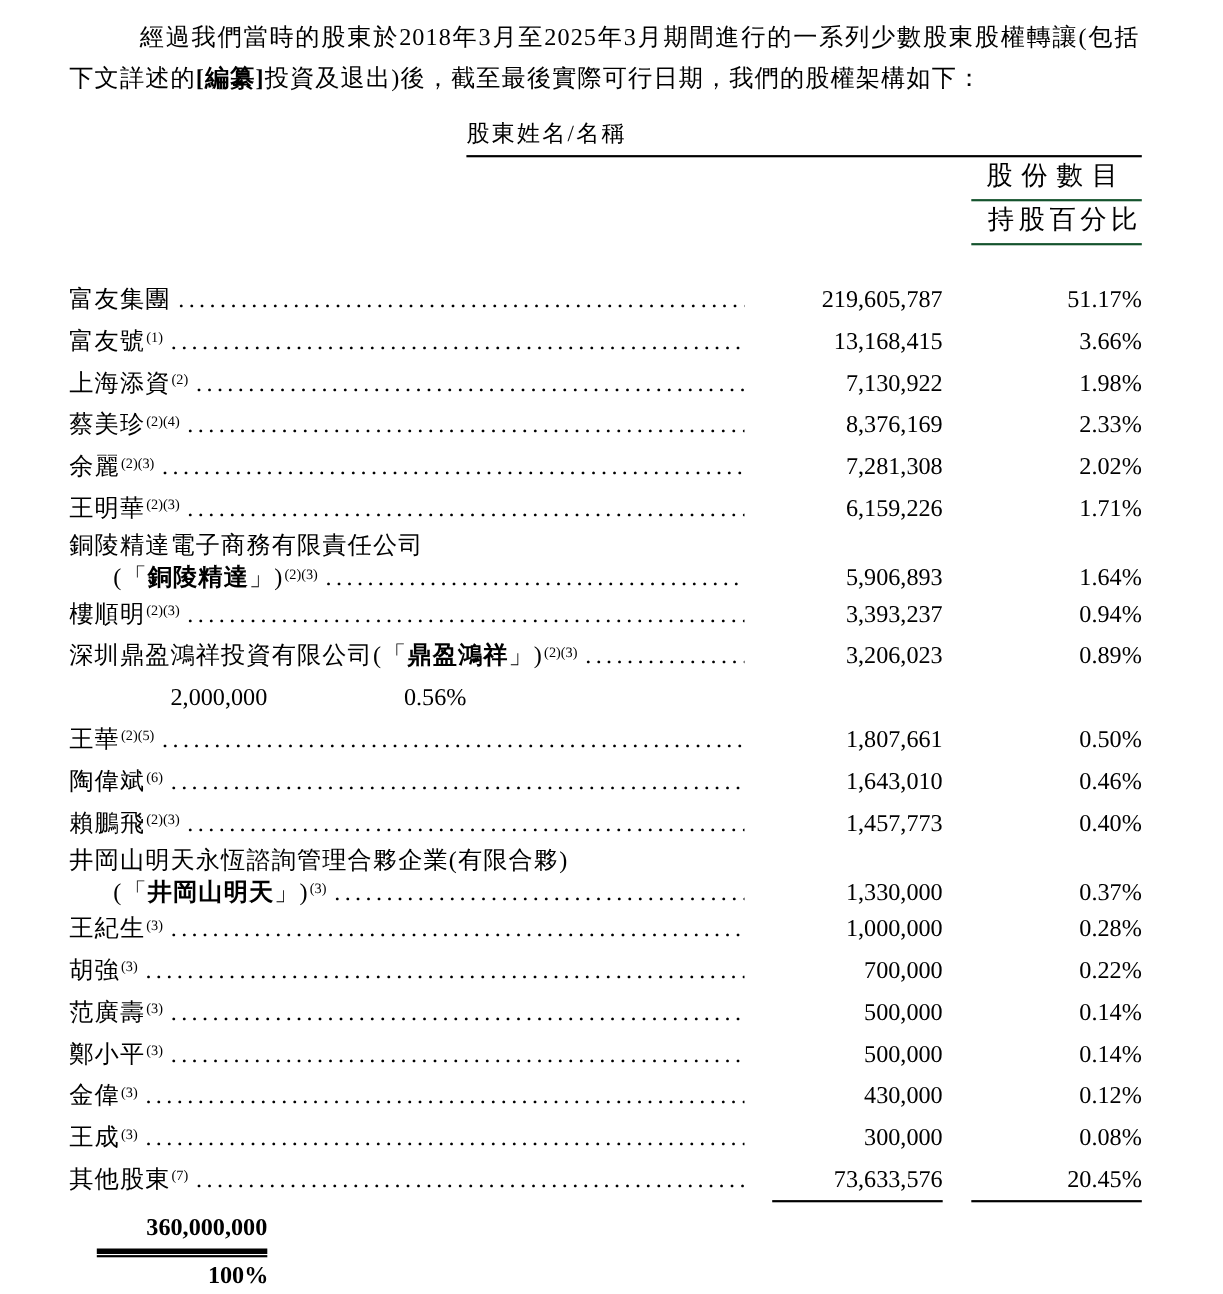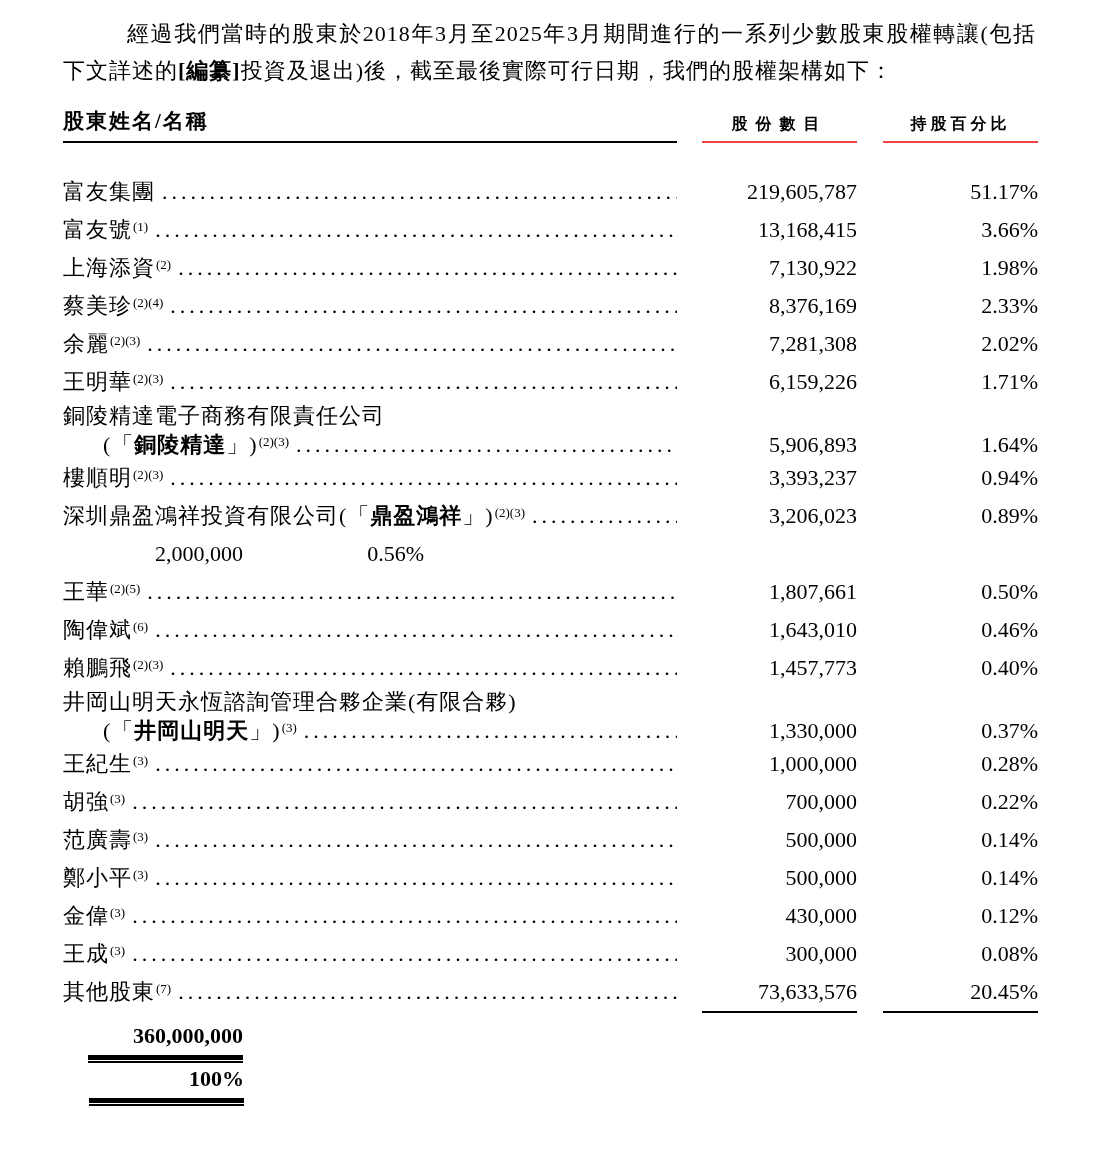--- a/index.html
+++ b/index.html
@@ -13,32 +13,32 @@
   
   .intro{
     font-size:22px;line-height:37px;text-align:justify;
     text-indent:64px;letter-spacing:1px;margin:0 12px 18px 0;
   }
   .intro .bold{font-weight:bold;}
 
   
   .tbl{width:975px;font-size:22px;}
 
-  .hdr{display:flex;align-items:flex-end;margin-top:14px;margin-bottom:30px;font-weight:bold;}
+  .hdr{display:flex;align-items:flex-end;margin-top:14px;margin-bottom:30px;font-weight:normal;flex-direction:column;}
   .hdr .h-name{
     width:614px;letter-spacing:2px;border-bottom:2px solid #000;padding-bottom:6px;font-size:21px;
   }
   .hdr .h-col{width:180px;text-align:right;}
   .hdr .h-col.pct{width:181px;}
   .hdr .h-box{
     display:inline-block;min-width:155px;text-align:center;
-    border-bottom:2px solid #ef4444;padding-bottom:6px;font-size:16px;box-sizing:border-box;
+    border-bottom:2px solid #14532d;padding-bottom:6px;font-size:24px;box-sizing:border-box;
   }
   .hdr .h-box.sh{letter-spacing:8px;}
-  .hdr .h-box.pc{letter-spacing:4px;}
+  .hdr .h-box.pc{letter-spacing:4px;text-align:right;}
 
   .row{display:flex;height:38px;line-height:38px;white-space:nowrap;}
   .row.tight{height:29px;line-height:29px;}
   .cell-name{width:614px;display:flex;align-items:flex-start;overflow:hidden;}
   .cell-name.indent{padding-left:40px;width:574px;}
   .name-text{letter-spacing:1px;}
   .name-text .b{font-weight:bold;}
   sup.fn{font-size:13px;line-height:0;letter-spacing:0;vertical-align:6px;margin-left:1px;}
   .leader{flex:1;overflow:hidden;margin-left:7px;}
   .leader::after{

